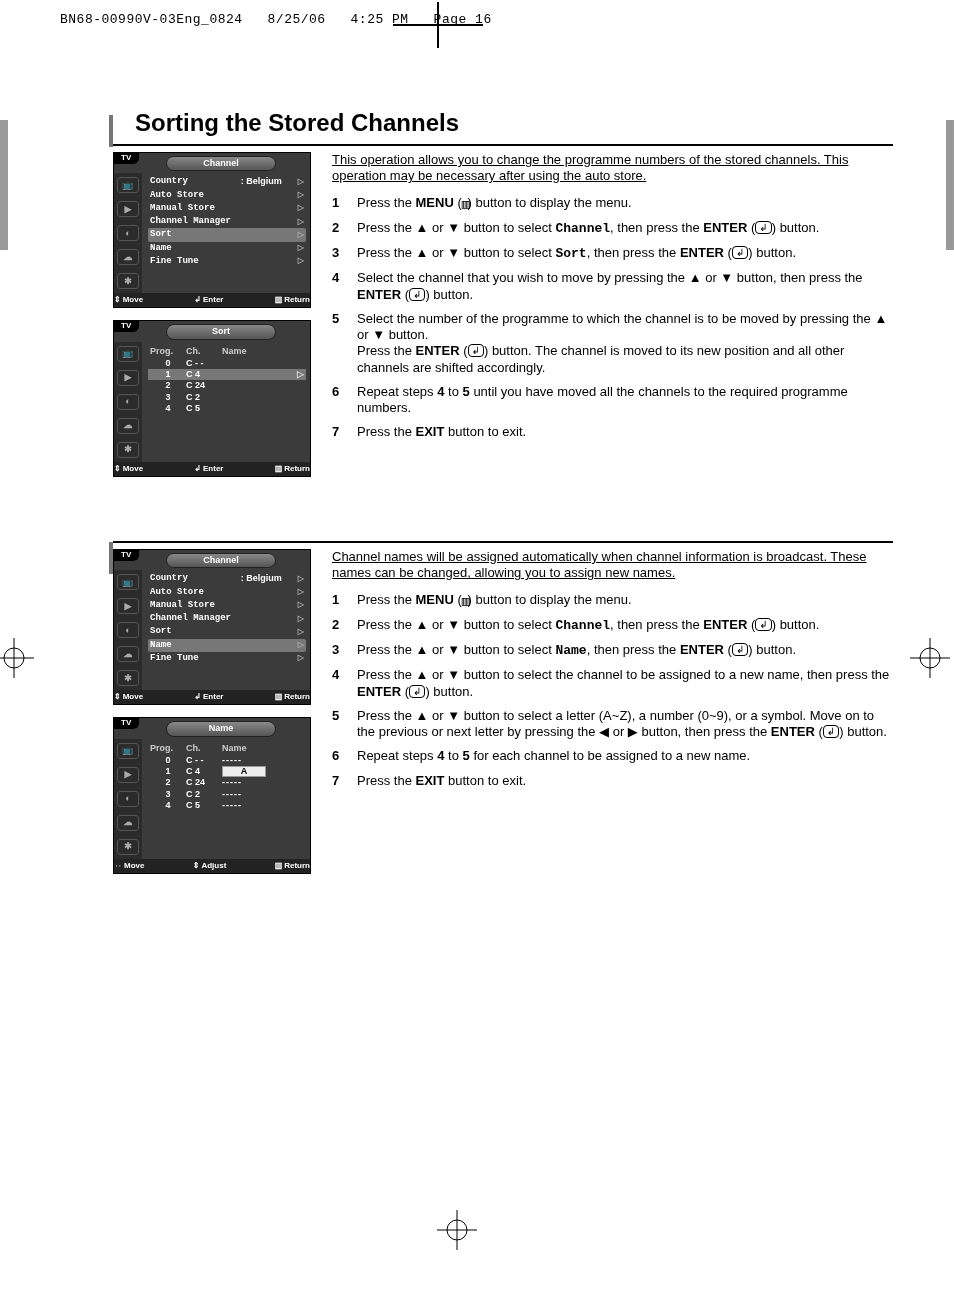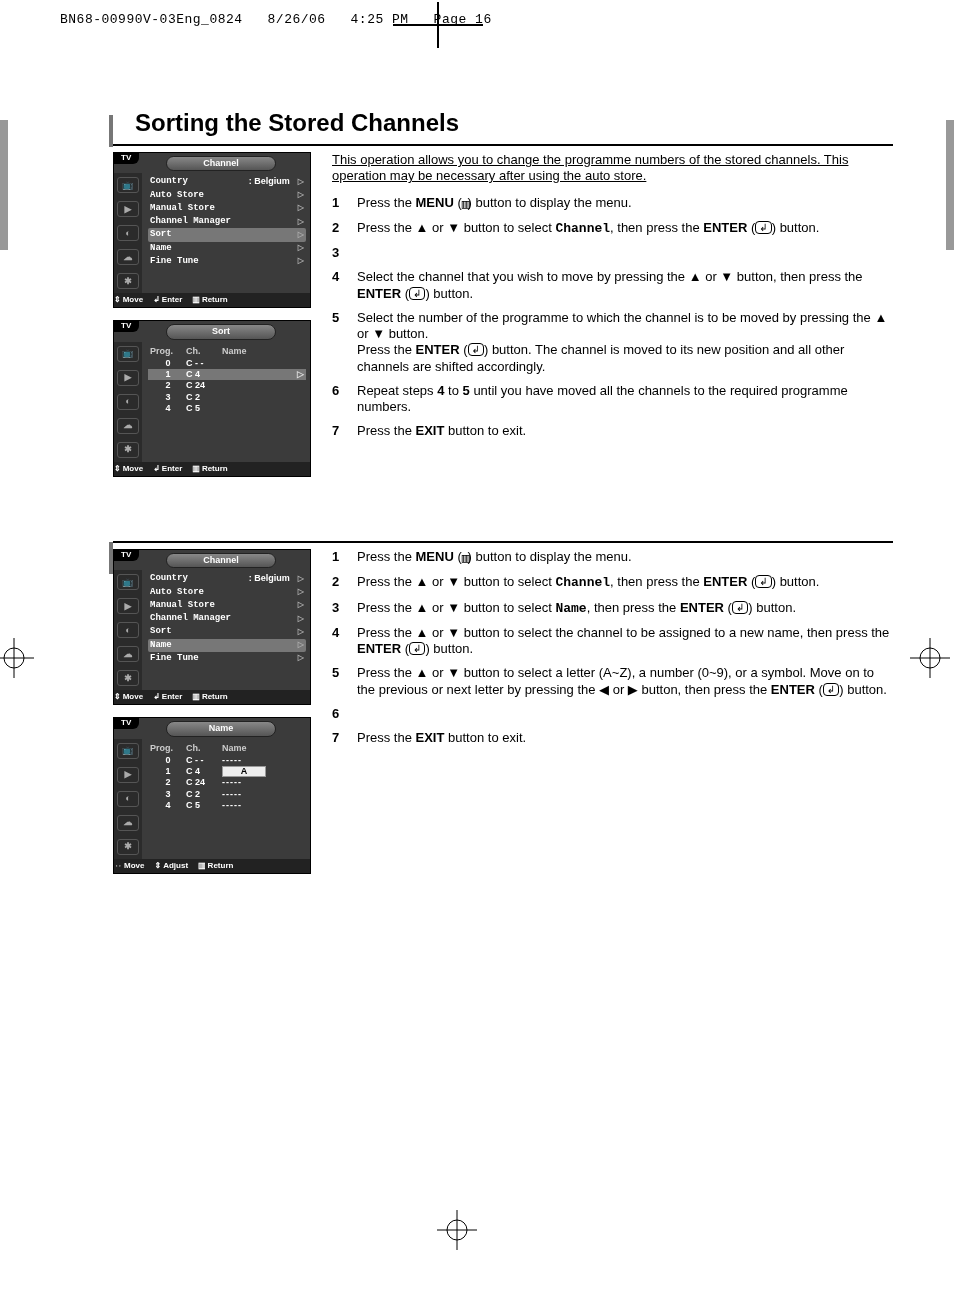--- a/index.html
+++ b/index.html
@@ -178,21 +178,21 @@
     justify-content: space-between;
     padding: 1px 2px;
     align-items: center;
   }
   .osd-row .arrow { color:#aaa; font-size:8px; }
   .osd-row.hl {
     background: #777;
     border-radius: 2px;
   }
   .osd-row .lbl { flex:1;font-family:Liberation Mono, monospace; }
-  .osd-row .val { margin-right: 8px; }
+  .osd-row .val { margin-right: 16px; }
   .osd-table-head {
     display:flex;
     color:#ccc;
     padding: 2px 0 1px 2px;
     gap: 0;
     justify-content: space-between;
   }
   .osd-table-head span:nth-child(1){width:36px;}
   .osd-table-head span:nth-child(2){width:36px;}
   .osd-table-head span:nth-child(3){flex:1;}
@@ -200,21 +200,21 @@
     display:flex;
     padding: 0 2px;
   }
   .osd-cell-row span:nth-child(1){width:36px; text-align:center;}
   .osd-cell-row span:nth-child(2){width:36px;}
   .osd-cell-row span:nth-child(3){flex:1;}
   .osd-cell-row.hl { background:#777; }
   .osd-footer {
     background: #222;
     display:flex;
-    justify-content: flex-start;
+    justify-content: space-between;
     gap: 10px;
     font-size: 8px;
     padding: 2px 0;
     color:#fff;
   }
   .osd-footer .sym { margin-right: 2px; }
   .name-box {
     display:inline-block;
     background:#eee;
     color:#000;
@@ -266,21 +266,21 @@
     font-size:13px;
     vertical-align:-1px;
   }
 </style>
 </head>
 <body>
 <div class="page">
 
   <div class="header-strip">
     <span>BN68-00990V-03Eng_0824</span>&nbsp;&nbsp;
-    <span>8/26/06</span>&nbsp;&nbsp;
+    <span>8/25/06</span>&nbsp;&nbsp;
     <span>4:25 PM</span>&nbsp;&nbsp;
     <span>Page 16</span>
   </div>
   <div class="crop-top"></div>
 
   <div class="crop-left crop-mark">
     <svg width="40" height="40">
         <line x1="20" y1="0" x2="20" y2="40" stroke="#000"></line>
         <line x1="0" y1="20" x2="40" y2="20" stroke="#000"></line>
         <circle cx="20" cy="20" r="10" fill="none" stroke="#000"></circle>
@@ -418,20 +418,21 @@
           <li>
               <span class="num">1</span>
               <span>Press the <b>MENU</b> (<span class="menu-glyph">▥</span>) button to display the menu.</span>
             </li>
           <li>
               <span class="num">2</span>
               <span>Press the ▲ or ▼ button to select <span class="mono">Channel</span>, then press the <b>ENTER</b> (<span class="enter-glyph">↲</span>) button.</span>
             </li>
           <li>
               <span class="num">3</span>
+              <span>Press the ▲ or ▼ button to select <span class="mono">Sort</span>, then press the <b>ENTER</b> (<span class="enter-glyph">↲</span>) button.</span>
             </li>
           <li>
               <span class="num">4</span>
               <span>Select the channel that you wish to move by pressing the ▲ or ▼ button, then press the <b>ENTER</b> (<span class="enter-glyph">↲</span>) button.</span>
             </li>
           <li>
               <span class="num">5</span>
               <span>Select the number of the programme to which the channel is to be moved by pressing the ▲ or ▼ button.<br>Press the <b>ENTER</b> (<span class="enter-glyph">↲</span>) button. The channel is moved to its new position and all other channels are shifted accordingly.</span>
             </li>
           <li>
@@ -548,20 +549,21 @@
             </div>
           </div>
           <div class="osd-footer">
             <span><span class="sym">⇔</span><span>Move</span></span>
             <span><span class="sym">⇕</span><span>Adjust</span></span>
             <span><span class="sym">▥</span><span>Return</span></span>
           </div>
         </div>
       </div>
       <div class="right-col">
+        <div class="intro">Channel names will be assigned automatically when channel information is broadcast. These names can be changed, allowing you to assign new names.</div>
         <ol class="steps">
           <li>
               <span class="num">1</span>
               <span>Press the <b>MENU</b> (<span class="menu-glyph">▥</span>) button to display the menu.</span>
             </li>
           <li>
               <span class="num">2</span>
               <span>Press the ▲ or ▼ button to select <span class="mono">Channel</span>, then press the <b>ENTER</b> (<span class="enter-glyph">↲</span>) button.</span>
             </li>
           <li>
@@ -571,20 +573,21 @@
           <li>
               <span class="num">4</span>
               <span>Press the ▲ or ▼ button to select the channel to be assigned to a new name, then press the <b>ENTER</b> (<span class="enter-glyph">↲</span>) button.</span>
             </li>
           <li>
               <span class="num">5</span>
               <span>Press the ▲ or ▼ button to select a letter (A~Z), a number (0~9), or a symbol. Move on to the previous or next letter by pressing the ◀ or ▶ button, then press the <b>ENTER</b> (<span class="enter-glyph">↲</span>) button.</span>
             </li>
           <li>
               <span class="num">6</span>
+              <span>Repeat steps <b>4</b> to <b>5</b> for each channel to be assigned to a new name.</span>
             </li>
           <li>
               <span class="num">7</span>
               <span>Press the <b>EXIT</b> button to exit.</span>
             </li>
         </ol>
       </div>
     </div>
   </div>
 

